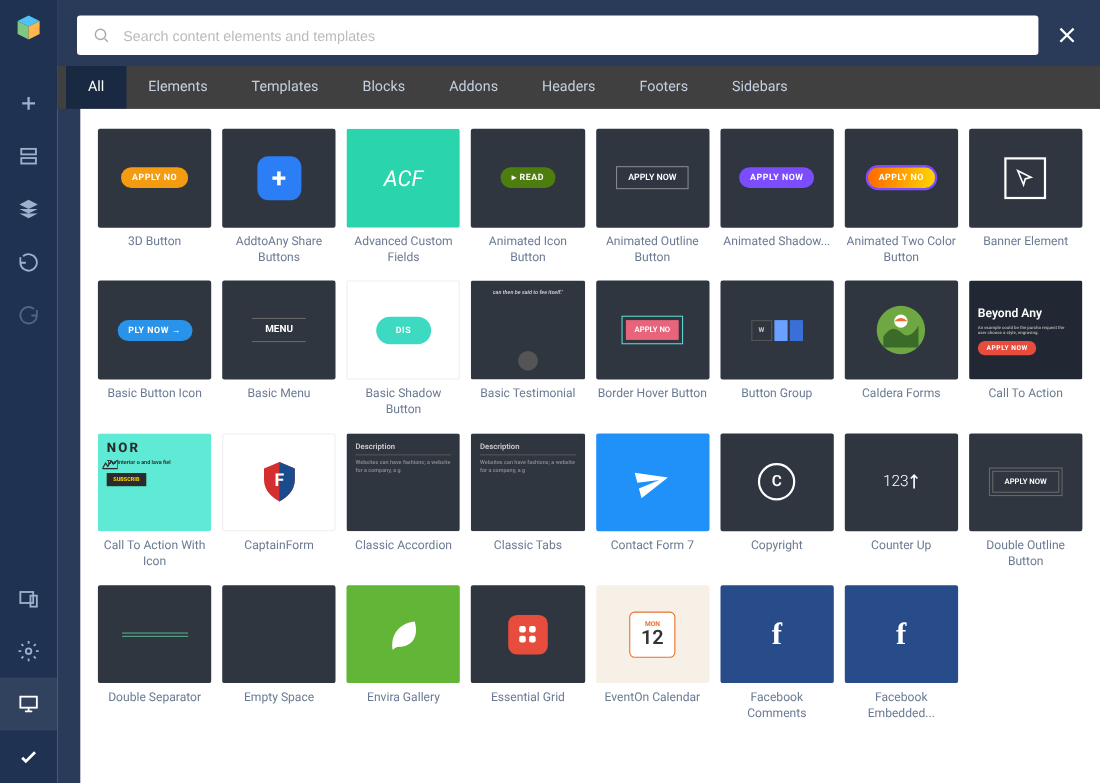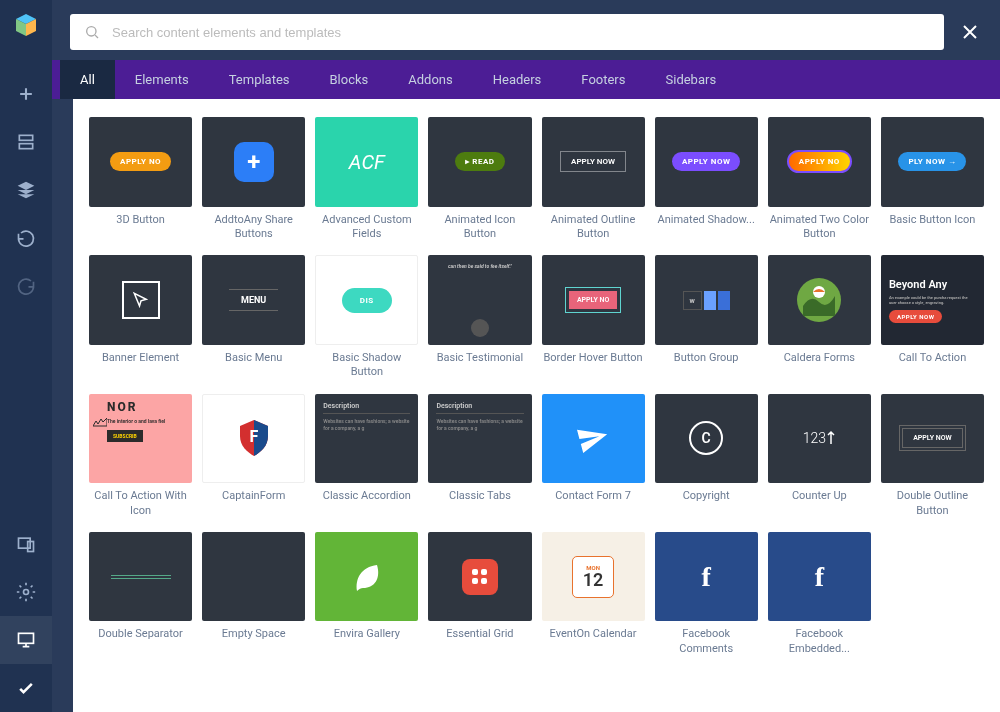--- a/index.html
+++ b/index.html
@@ -18,21 +18,21 @@
 
 .main { flex: 1; display: flex; flex-direction: column; background: #2a3b5a; justify-content: center; }
 
 .search-bar { display: flex; align-items: center; padding: 14px 18px 10px 18px; gap: 14px; background: #2a3b5a; }
 .search-box { flex: 1; background: #fff; border-radius: 3px; height: 36px; display: flex; align-items: center; padding: 0 14px; }
 .search-box svg { width: 16px; height: 16px; color: #aaa; margin-right: 12px; }
 .search-box input { border: none; outline: none; flex: 1; font-size: 13px; color: #333; }
 .search-box input::placeholder { color: #bbb; }
 .close-btn { color: #fff; cursor: pointer; width: 24px; height: 24px; }
 
-.tabs { display: flex; background: #4c1d95; padding: 0 8px; }
+.tabs { display: flex; background: #404040; padding: 0 8px; }
 .tab { padding: 12px 20px; color: #c5d0e0; font-size: 13px; cursor: pointer; }
 .tab.active { background: #1a2942; color: #fff; }
 
 .content { flex: 1; background: #fff; padding: 18px 16px; overflow-y: auto; margin-left: 21px; }
 .grid { display: grid; grid-template-columns: repeat(8, 1fr); gap: 14px 10px; }
 
 .card { display: flex; flex-direction: column; align-items: center; cursor: pointer; }
 .thumb { width: 100%; aspect-ratio: 1.15; border-radius: 2px; overflow: hidden; display: flex; align-items: center; justify-content: center; position: relative; font-size: 9px; font-weight: 600; }
 .card-label { margin-top: 6px; font-size: 11px; color: #6a7a92; text-align: center; line-height: 1.3; min-height: 28px; }
 
@@ -87,21 +87,21 @@
 .ess-grid-dots div { width: 6px; height: 6px; background: #fff; border-radius: 2px; }
 
 .calendar { width: 42px; height: 42px; background: #fff; border: 1px solid #e8722d; border-radius: 5px; display: flex; flex-direction: column; align-items: center; justify-content: center; }
 .calendar .mon { color: #e8722d; font-size: 6px; font-weight: 700; }
 .calendar .day { color: #333; font-size: 18px; font-weight: 600; line-height: 1; }
 
 .fb { color: #fff; font-family: Georgia, serif; font-size: 28px; font-weight: bold; }
 
 .shield { width: 36px; height: 40px; }
 
-.nor { width: 100%; height: 100%; background: #fca5a5; padding: 6px 0 6px 18px; position: relative; overflow: hidden; }
+.nor { width: 100%; height: 100%; background: #5eead4; padding: 6px 0 6px 8px; position: relative; overflow: hidden; }
 .nor .t { color: #2b2b2b; font-size: 12px; font-weight: 800; letter-spacing: 2px; }
 .nor .s { color: #2b2b2b; font-size: 5px; margin: 4px 0 6px; line-height: 1.3; }
 .nor .b { background: #2b2b2b; color: #ffd400; font-size: 5px; font-weight: 700; padding: 3px 6px; display: inline-block; }
 
 .centered-post { width: 100%; height: 100%; background: #fff; display: flex; flex-direction: column; }
 .centered-post .img { height: 38%; background: linear-gradient(135deg,#6a8090,#3a4a5a); }
 .centered-post .t { font-family: Georgia, serif; font-size: 9px; text-align: center; padding: 6px; color: #333; }
 .centered-post .d { font-size: 4px; color: #aaa; text-align: center; padding: 0 6px; }
 
 .border-hover { border: 1px solid #5fd4d0; padding: 3px; display: inline-block; }
@@ -252,34 +252,34 @@
 
         <div class="card">
           <div class="thumb bg-dark">
               <span class="pill pill-grad">APPLY NO</span>
             </div>
           <div class="card-label">Animated Two Color Button</div>
         </div>
 
         <div class="card">
           <div class="thumb bg-dark">
-              <span class="pill pill-blue"><span>PLY NOW</span> →</span>
-            </div>
-          <div class="card-label">Basic Button Icon</div>
-        </div>
-
-        <div class="card">
-          <div class="thumb bg-dark">
               <div class="outline-sq">
                 <svg width="18" height="18" viewBox="0 0 24 24" fill="none" stroke="#fff" stroke-width="2">
                   <path d="M3 3l7 17 2-7 7-2z"></path>
                 </svg>
               </div>
             </div>
           <div class="card-label">Banner Element</div>
+        </div>
+
+        <div class="card">
+          <div class="thumb bg-dark">
+              <span class="pill pill-blue"><span>PLY NOW</span> →</span>
+            </div>
+          <div class="card-label">Basic Button Icon</div>
         </div>
 
         <div class="card">
           <div class="thumb bg-dark">
               <div class="menu-btn">MENU</div>
             </div>
           <div class="card-label">Basic Menu</div>
         </div>
 
         <div class="card">

